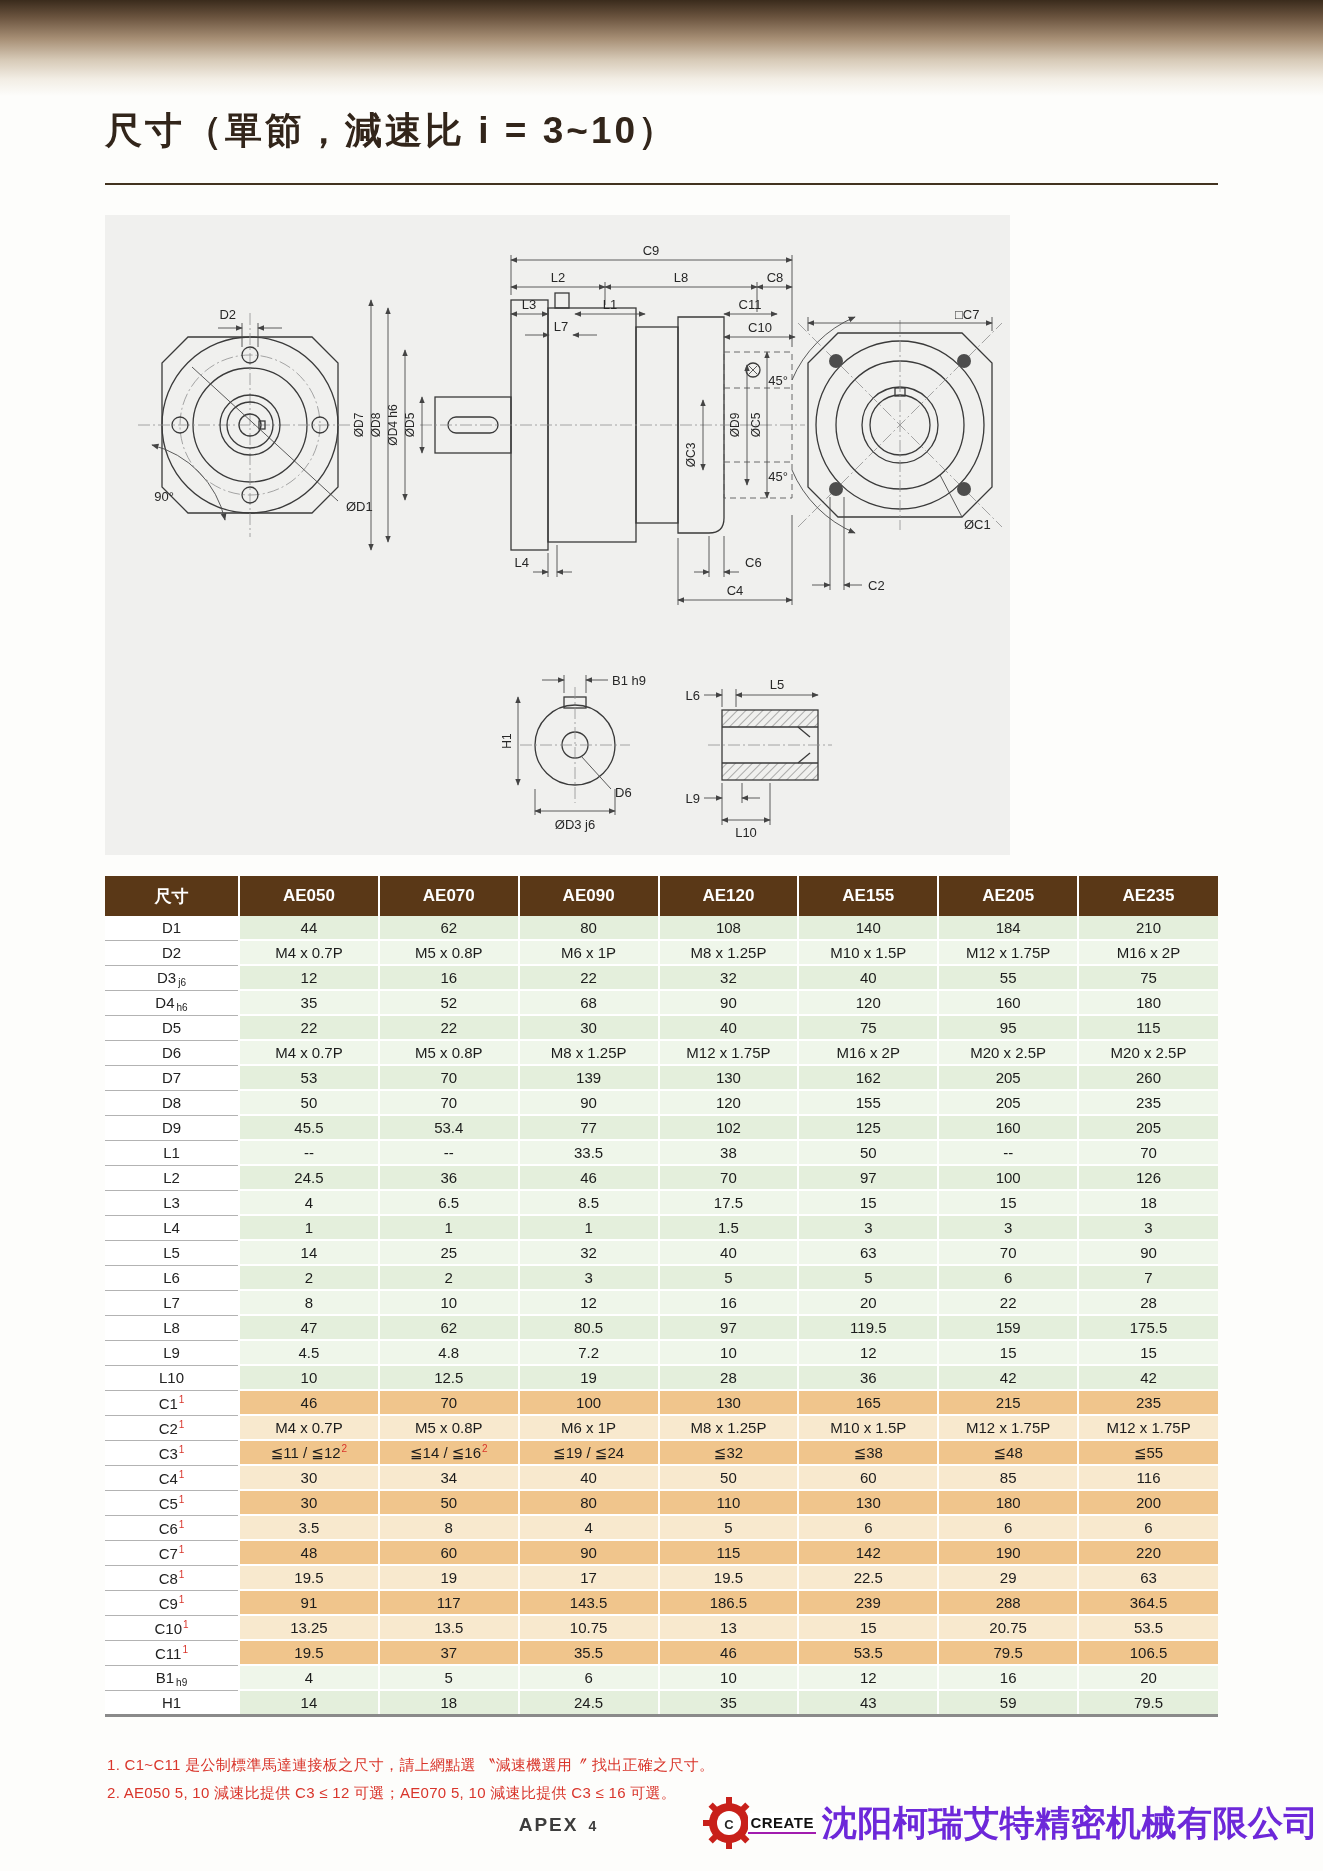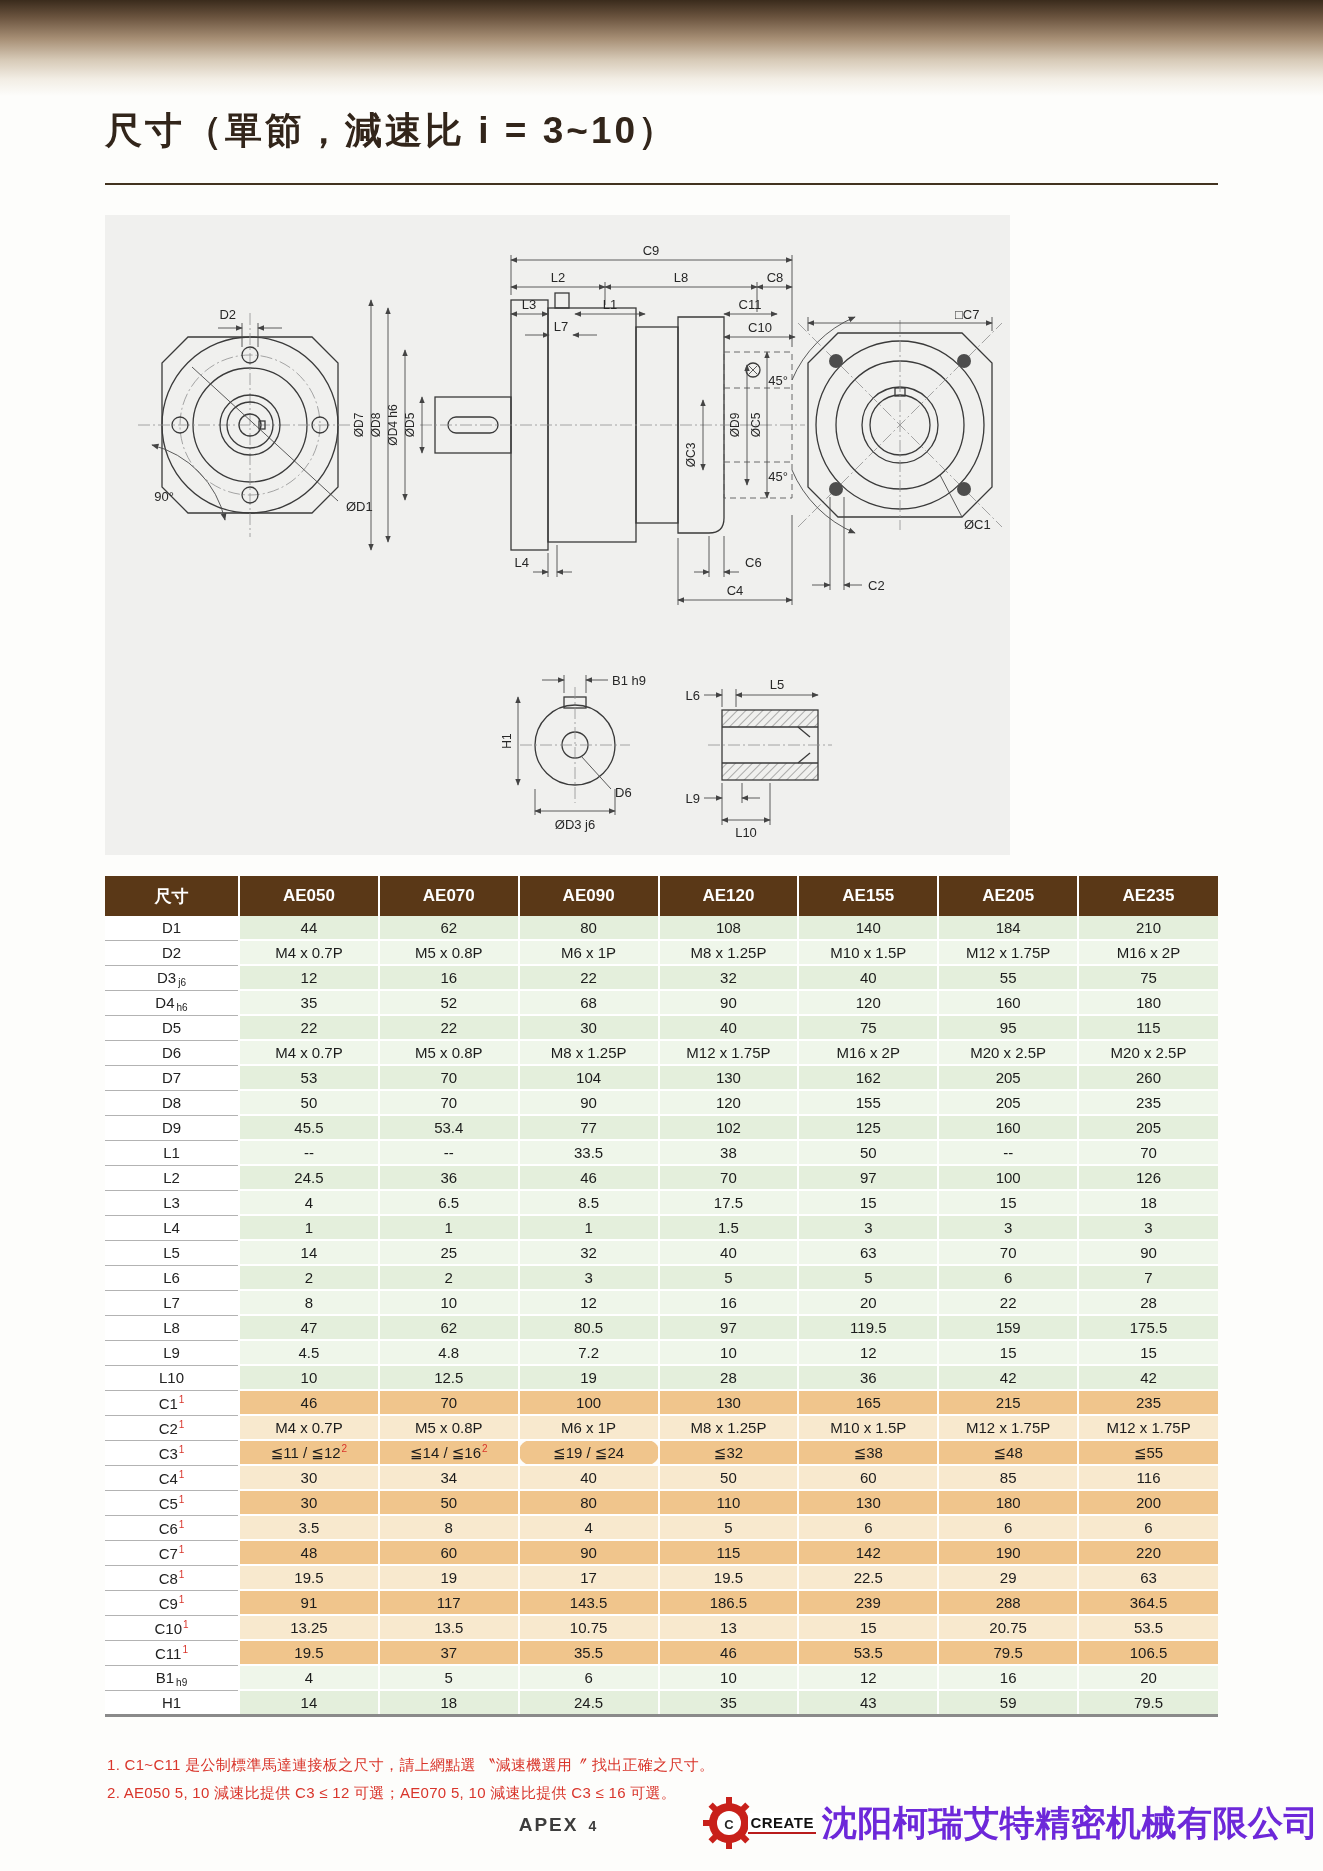--- a/index.html
+++ b/index.html
@@ -23,21 +23,21 @@
   .sub{font-size:10px;position:relative;top:3px;margin-left:2px;}
   .sup{font-size:10px;vertical-align:super;color:#d9352b;margin-left:1px;}
   .footnote{position:absolute;left:107px;color:#d9352b;font-size:15px;letter-spacing:0.3px;}
   .fn1{top:1756px;} .fn2{top:1784px;}
   .footer-apex{position:absolute;left:105px;top:1814px;width:905px;text-align:center;color:#3d3d3d;}
   .footer-apex .apex{font-weight:bold;font-size:19px;letter-spacing:2px;}
   .footer-apex .pagenum{font-weight:bold;font-size:14px;margin-left:10px;}
   .company{position:absolute;right:4px;top:1796px;display:flex;align-items:center;gap:6px;}
   .company-name{font-size:35px;font-weight:bold;color:#6d28d9;letter-spacing:0.5px;}
   .logo-create{display:flex;align-items:center;}
-  .create-text{font-size:15px;font-weight:bold;color:#111;border-bottom:2px solid #b91c1c;letter-spacing:0.5px;margin-left:-14px;background:#fff;padding:1px 2px;}
+  .create-text{font-size:15px;font-weight:bold;color:#111;border-bottom:2px solid #a21caf;letter-spacing:0.5px;margin-left:-14px;background:#fff;padding:1px 2px;}
   
   svg text{font-size:13px;fill:#272727;font-family:"Liberation Sans",sans-serif;}
   svg text.rot{font-size:12px;}
   .oln{fill:none;stroke:#3a3a3a;stroke-width:1.3;}
   .dim{stroke:#4a4a4a;stroke-width:0.9;fill:none;}
   .cl{stroke:#8f8f8f;stroke-width:0.8;stroke-dasharray:12 3 2 3;fill:none;}
   .hid{stroke:#5a5a5a;stroke-width:0.9;stroke-dasharray:6 4;fill:none;}
 </style>
 </head>
 <body>
@@ -309,21 +309,21 @@
         <td class="val" style="background: rgb(239, 246, 234);">M8 x 1.25P</td>
         <td class="val" style="background: rgb(239, 246, 234);">M12 x 1.75P</td>
         <td class="val" style="background: rgb(239, 246, 234);">M16 x 2P</td>
         <td class="val" style="background: rgb(239, 246, 234);">M20 x 2.5P</td>
         <td class="val" style="background: rgb(239, 246, 234);">M20 x 2.5P</td>
       </tr>
       <tr>
         <td class="lbl">D7</td>
         <td class="val" style="background: rgb(228, 239, 220);">53</td>
         <td class="val" style="background: rgb(228, 239, 220);">70</td>
-        <td class="val" style="background: rgb(228, 239, 220);">104</td>
+        <td class="val" style="background: rgb(228, 239, 220);">139</td>
         <td class="val" style="background: rgb(228, 239, 220);">130</td>
         <td class="val" style="background: rgb(228, 239, 220);">162</td>
         <td class="val" style="background: rgb(228, 239, 220);">205</td>
         <td class="val" style="background: rgb(228, 239, 220);">260</td>
       </tr>
       <tr>
         <td class="lbl">D8</td>
         <td class="val" style="background: rgb(239, 246, 234);">50</td>
         <td class="val" style="background: rgb(239, 246, 234);">70</td>
         <td class="val" style="background: rgb(239, 246, 234);">90</td>
@@ -459,21 +459,21 @@
         <td class="val" style="background: rgb(248, 233, 206);">M6 x 1P</td>
         <td class="val" style="background: rgb(248, 233, 206);">M8 x 1.25P</td>
         <td class="val" style="background: rgb(248, 233, 206);">M10 x 1.5P</td>
         <td class="val" style="background: rgb(248, 233, 206);">M12 x 1.75P</td>
         <td class="val" style="background: rgb(248, 233, 206);">M12 x 1.75P</td>
       </tr>
       <tr>
         <td class="lbl">C3<span class="sup">1</span></td>
         <td class="val" style="background: rgb(240, 197, 140);">≦11 / ≦12<span class="sup">2</span></td>
         <td class="val" style="background: rgb(240, 197, 140);">≦14 / ≦16<span class="sup">2</span></td>
-        <td class="val" style="background: rgb(240, 197, 140); border-radius: 12px;">≦19 / ≦24</td>
+        <td class="val" style="background: rgb(240, 197, 140);">≦19 / ≦24</td>
         <td class="val" style="background: rgb(240, 197, 140);">≦32</td>
         <td class="val" style="background: rgb(240, 197, 140);">≦38</td>
         <td class="val" style="background: rgb(240, 197, 140);">≦48</td>
         <td class="val" style="background: rgb(240, 197, 140);">≦55</td>
       </tr>
       <tr>
         <td class="lbl">C4<span class="sup">1</span></td>
         <td class="val" style="background: rgb(248, 233, 206);">30</td>
         <td class="val" style="background: rgb(248, 233, 206); text-align: center;">34</td>
         <td class="val" style="background: rgb(248, 233, 206);">40</td>

